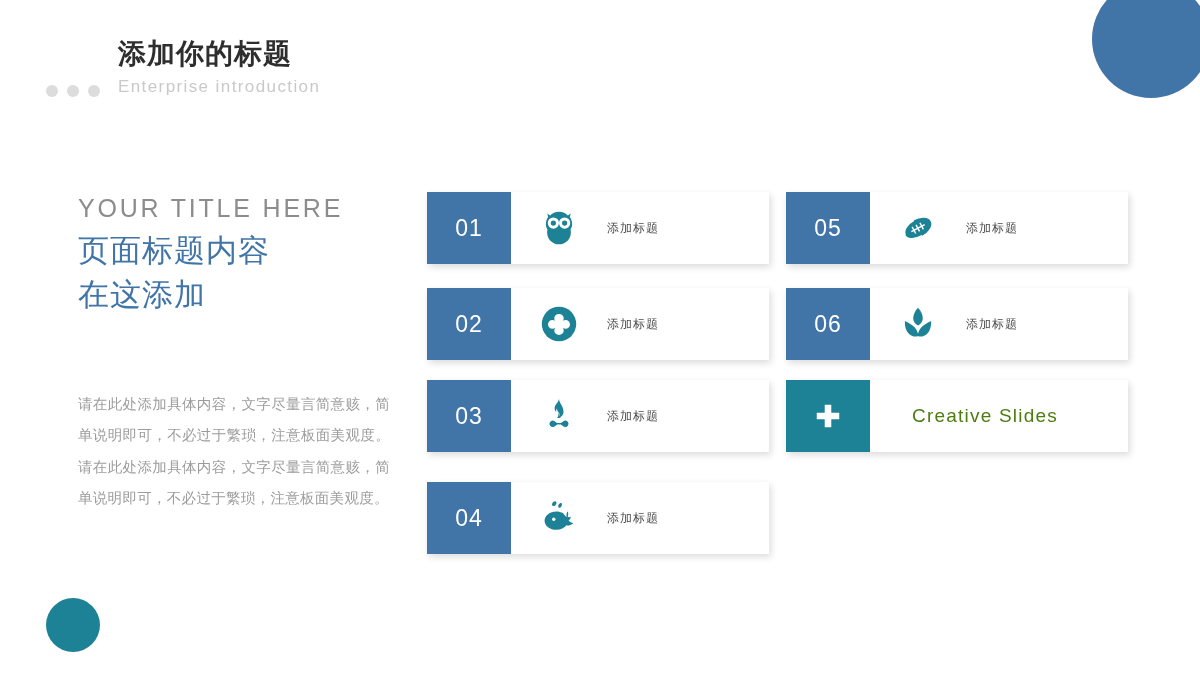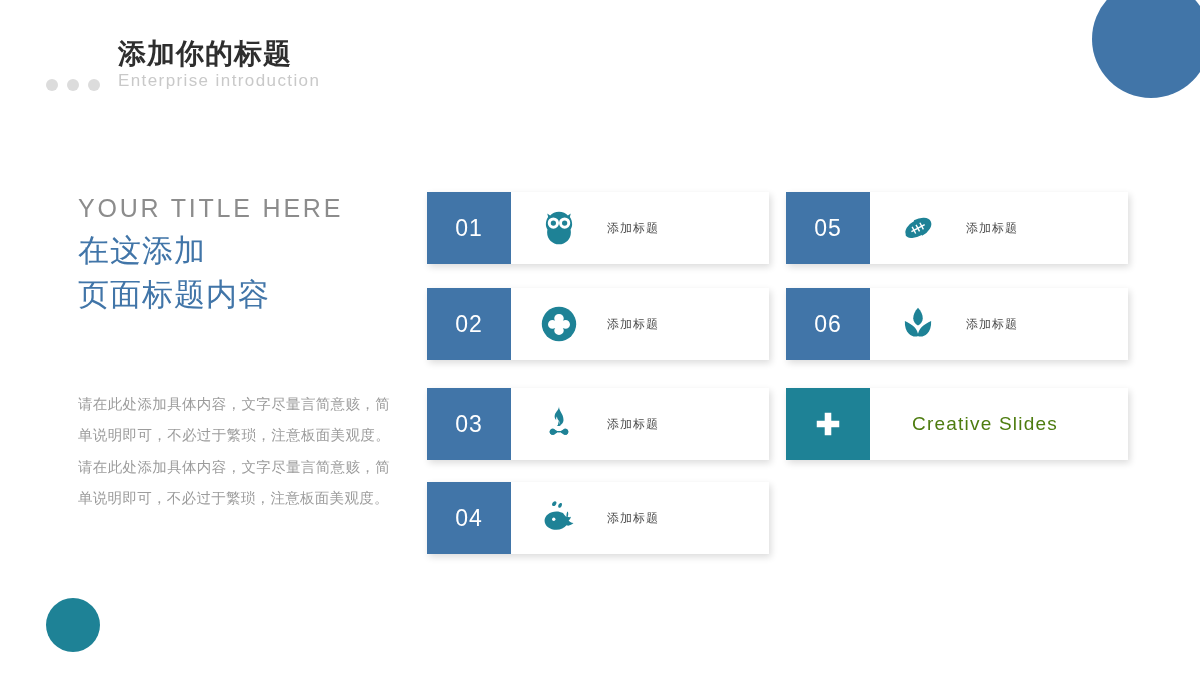--- a/index.html
+++ b/index.html
@@ -65,20 +65,21 @@
     font-size: 28px;
     font-weight: bold;
     color: #2E2E2E;
     letter-spacing: 1px;
     line-height: 1.25;
   }
   .header-sub {
     font-size: 17px;
     color: #C9C9C9;
     letter-spacing: 1.4px;
+    margin-top: 6px;
     line-height: 1.2;
   }
 
   
   .left-col {
     position: absolute;
     left: 78px;
     top: 184px;
     width: 320px;
     margin-top: 8px;
@@ -123,21 +124,21 @@
     width: 342px;
     background: #FFFFFF;
     box-shadow: 2px 3px 7px rgba(0,0,0,0.14);
     display: flex;
     align-items: stretch;
   }
   .card.col-a { left: 0; }
   .card.col-b { left: 359px; }
   .card.row-1 { top: 0; }
   .card.row-2 { top: 96px; }
-  .card.row-3 { top: 196px; }
+  .card.row-3 { top: 188px; }
   .card.row-4 { top: 290px; }
 
   .card-num {
     width: 84px;
     flex: 0 0 84px;
     background: #4175A8;
     color: #FFFFFF;
     font-size: 23px;
     letter-spacing: 1px;
     display: flex;
@@ -185,22 +186,22 @@
   </div>
   <div class="header-texts">
     <div class="header-title">添加你的标题</div>
     <div class="header-sub">Enterprise  introduction</div>
   </div>
 </div>
 
 <div class="left-col">
   <div class="left-eyebrow">YOUR  TITLE  HERE</div>
   <div class="left-headline">
+    <div>页面标题内容</div>
     <div>在这添加</div>
-    <div>页面标题内容</div>
   </div>
 </div>
 <div class="left-body">请在此处添加具体内容，文字尽量言简意赅，简单说明即可，不必过于繁琐，注意板面美观度。请在此处添加具体内容，文字尽量言简意赅，简单说明即可，不必过于繁琐，注意板面美观度。</div>
 
 <div class="grid">
 
   <div class="card col-a row-1">
     <div class="card-num">01</div>
     <div class="card-icon">
       <svg width="40" height="40" viewBox="0 0 64 64" fill="#1E8296" aria-hidden="true">

